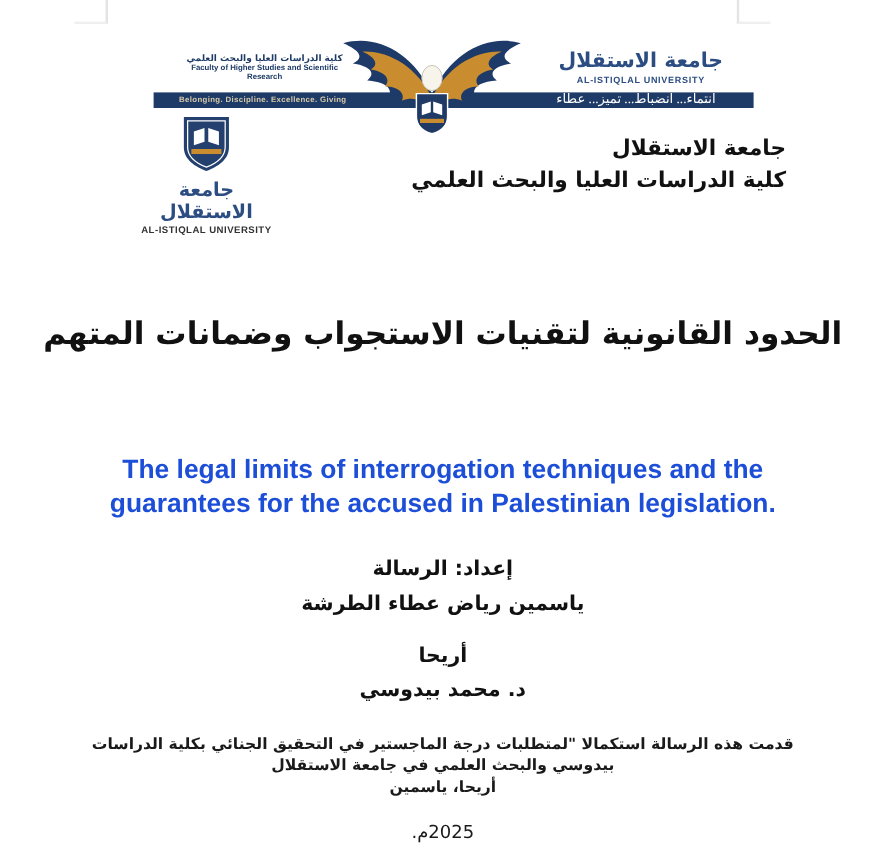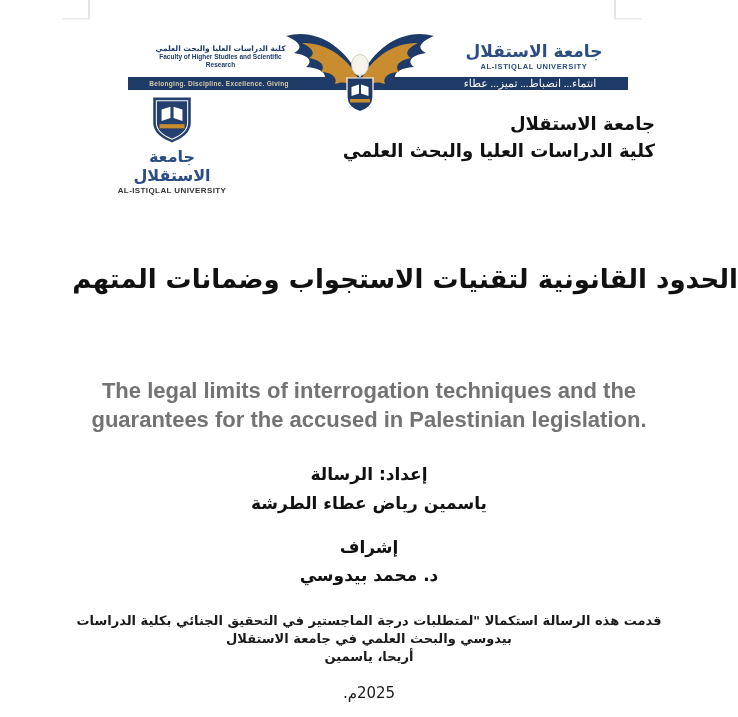--- a/index.html
+++ b/index.html
@@ -57,28 +57,28 @@
 
   .institution{
     position:absolute;right:83px;top:110px;
     text-align:right;direction:rtl;
     font-size:18px;font-weight:600;color:#111;
     line-height:1.5;font-family:"DejaVu Sans",sans-serif;
   }
 
   .title-ar{
     position:absolute;left:0;right:0;top:258px;
-    direction:rtl;
+    text-align:center;direction:rtl;
     font-size:26px;font-weight:bold;color:#111;
     line-height:1.68;font-family:"DejaVu Sans",sans-serif;
   }
   .title-en{
     position:absolute;left:0;right:0;top:376px;
     text-align:center;
-    font-size:22px;font-weight:600;color:#737373;
+    font-size:22px;font-weight:600;color:#1d4ed8;
     line-height:1.32;font-family:"Liberation Sans",sans-serif;
   }
   .author-block{
     position:absolute;left:0;right:0;top:460px;
     text-align:center;direction:rtl;
     font-size:17px;font-weight:bold;color:#111;
     line-height:1.68;font-family:"DejaVu Sans",sans-serif;
   }
   .supervisor-block{
     position:absolute;left:0;right:0;top:534px;
@@ -164,21 +164,21 @@
     <div>The legal limits of interrogation techniques and the</div>
     <div>guarantees for the accused in Palestinian legislation.</div>
   </div>
 
   <div class="author-block">
     <div>إعداد: الرسالة</div>
     <div>ياسمين رياض عطاء الطرشة</div>
   </div>
 
   <div class="supervisor-block">
-    <div>إشراف</div>
+    <div>أريحا</div>
     <div>د. محمد بيدوسي</div>
   </div>
 
   <div class="submission">
     <div>قدمت هذه الرسالة استكمالا   "لمتطلبات درجة الماجستير في التحقيق الجنائي  بكلية الدراسات</div>
     <div>بيدوسي والبحث العلمي في جامعة الاستقلال</div>
     <div>أريحا، ياسمين</div>
   </div>
 
   <div class="year">2025م.</div>

